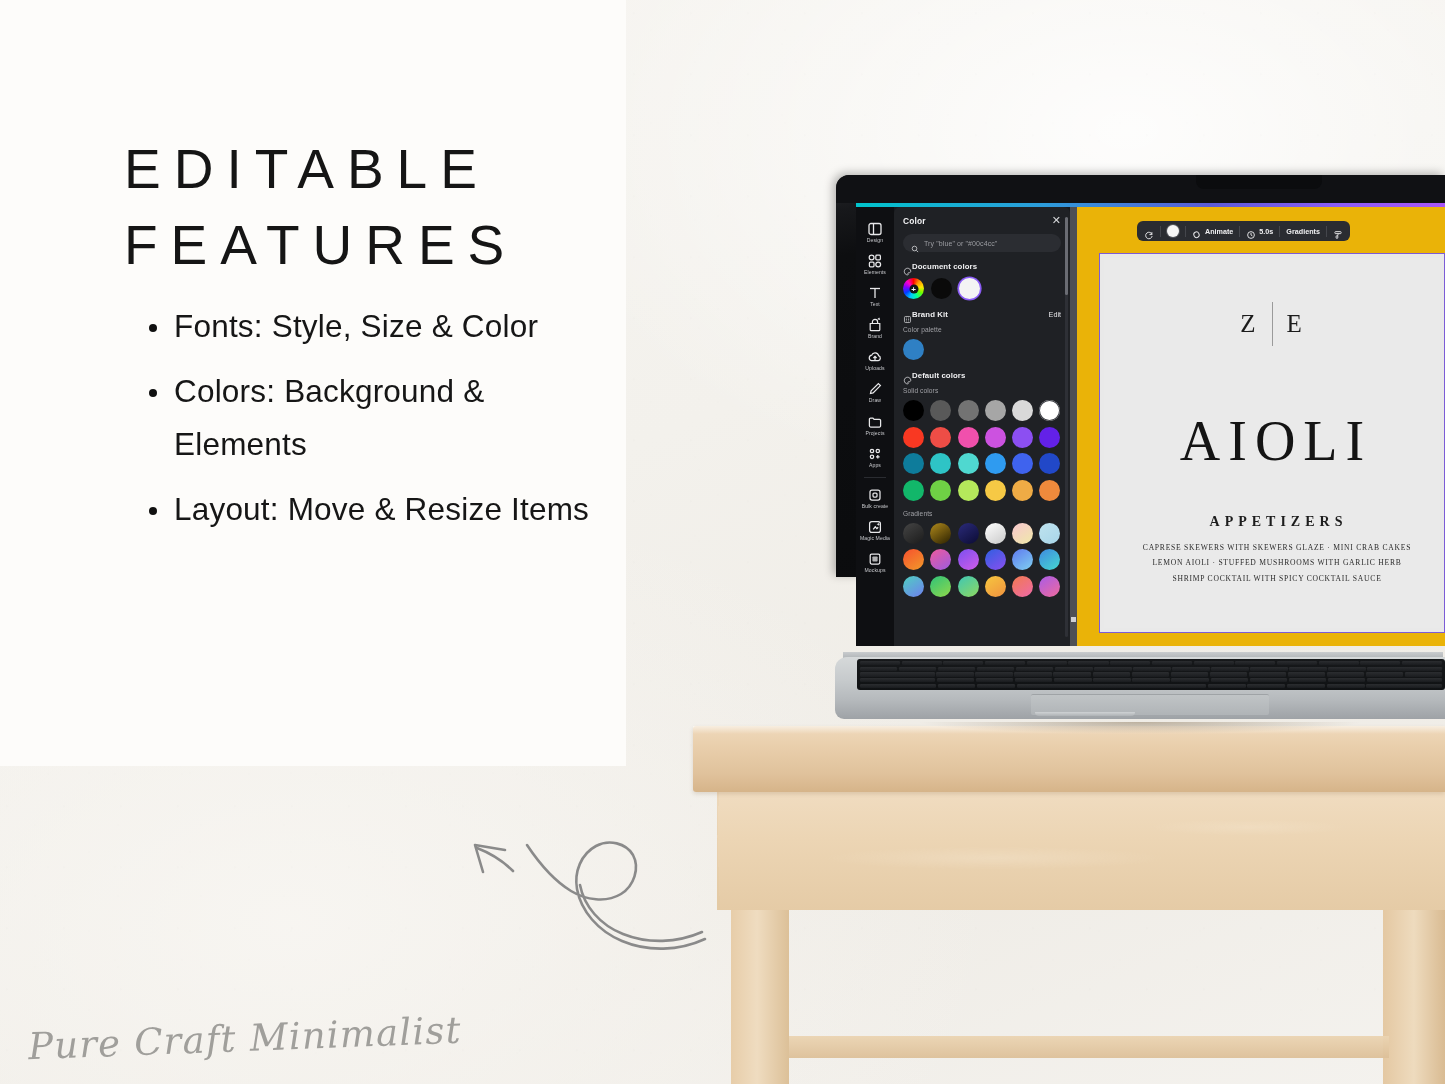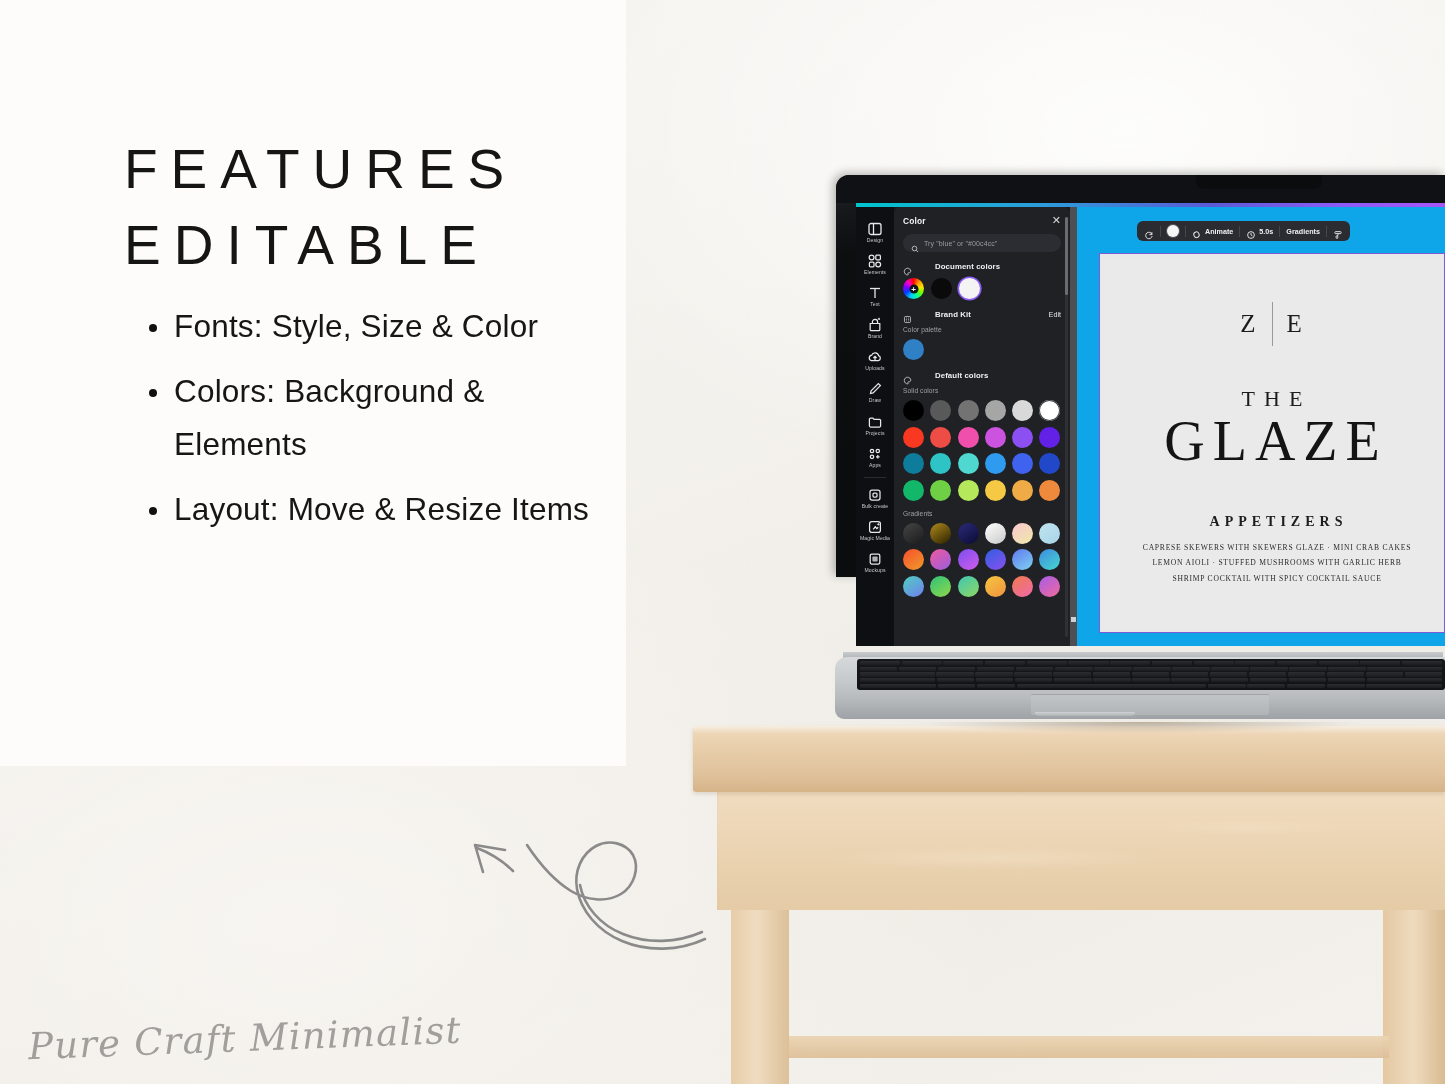--- a/index.html
+++ b/index.html
@@ -188,21 +188,21 @@
   #cp-title { font-size:8.4px; color:#f2f2f4; font-weight:700; letter-spacing:.15px; }
   #cp-close { font-size:11px; color:#d7d8db; line-height:1; cursor:pointer; }
 
   #cp-search {
     height:18px; background:#2b2d32; border-radius:9px;
     display:flex; align-items:center; gap:5px; padding:0 8px; margin-bottom:10px; cursor:text;
   }
   #cp-search .mag { width:8px; height:8px; color:#b9babe; display:block; flex:none; }
   #cp-search .ph { font-size:7px; color:#9b9ca1; letter-spacing:.1px; white-space:nowrap; }
 
-  .cp-sec-head { display:flex; align-items:flex-start; gap:23px; margin:0 0 7px; }
+  .cp-sec-head { display:flex; align-items:flex-start; gap:0; margin:0 0 7px; }
   .cp-sec-head .sh-ic { width:9px; height:9px; color:#dcdde0; display:block; flex:none; }
   .cp-sec-head .sh-tx { font-size:7.8px; color:#f0f0f2; font-weight:700; letter-spacing:.1px; }
   .cp-sec-head .sh-act { margin-left:auto; font-size:7.2px; color:#e4e4e7; cursor:pointer; }
 
   .swatch-row { display:flex; gap:7px; align-items:center; margin-bottom:11px; }
   .sw { width:21px; height:21px; border-radius:50%; flex:none; cursor:pointer; position:relative; }
   .sw.rainbow {
     background: conic-gradient(from 0deg,#ff0000,#ff9900,#ffe600,#66ff00,#00ffa2,#00c8ff,#0040ff,#8000ff,#ff00c8,#ff0000);
   }
   .sw.rainbow .plus {
@@ -217,21 +217,21 @@
   .grid6 { display:grid; grid-template-columns:repeat(6,1fr); gap:5.5px 5.5px; margin-bottom:9px; }
   .grid6 .dot { width:21px; height:21px; border-radius:50%; cursor:pointer; }
 
   
   #cp-scroll { position:absolute; right:2px; top:10px; width:3px; height:420px; background:#2e3036; border-radius:2px; }
   #cp-scroll-thumb { position:absolute; left:0; top:0; width:3px; height:78px; background:#6a6c73; border-radius:2px; }
 
   
   #canva-stage {
     position:absolute; left:214px; top:4px; width:375px; height:439px;
-    background:#0ea5e9; overflow:hidden;
+    background:#eab308; overflow:hidden;
   }
   #stage-rail { position:absolute; left:0; top:0; width:7px; height:100%; background:#4d4f55; }
   #stage-rail::after{ content:""; position:absolute; left:1px; bottom:24px; width:5px; height:5px; background:#cfd0d4; }
 
   #float-toolbar {
     position:absolute; left:67px; top:14px; height:20px;
     background:#2a2c31; border-radius:6px;
     display:flex; align-items:center; padding:0 7px; gap:6px; z-index:3;
   }
   #float-toolbar .ft-sep { width:1px; height:11px; background:#44464c; }
@@ -610,22 +610,21 @@
           </span>
         </div>
 
         <div id="menu-doc">
           <div id="menu-inner">
             <div id="md-monogram">
               <span class="mg-l">Z</span>
               <span class="mg-bar"></span>
               <span class="mg-l">E</span>
             </div>
-            <div id="md-the">THE</div>
-            <div id="md-menu">GLAZE</div>
+            <div id="md-menu">AIOLI</div>
             <div id="md-section">APPETIZERS</div>
             <div id="md-items">
               <div>CAPRESE SKEWERS WITH SKEWERS GLAZE · MINI CRAB CAKES</div>
               <div>LEMON AIOLI · STUFFED MUSHROOMS WITH GARLIC HERB</div>
               <div>SHRIMP COCKTAIL WITH SPICY COCKTAIL SAUCE</div>
             </div>
           </div>
         </div>
       </section>
     </div>
@@ -714,22 +713,22 @@
       </div>
       <div id="trackpad"></div>
     </div>
     <div id="base-lip"></div>
   </div>
   <div id="laptop-shadow"></div>
 </div>
 
 <div id="text-card">
   <h1 id="heading">
+    <span class="ln">EDITABLE</span>
     <span class="ln">FEATURES</span>
-    <span class="ln">EDITABLE</span>
   </h1>
 
   <ul id="feature-list">
     <li>Fonts: Style, Size &amp; Color</li>
     <li>Colors: Background &amp; Elements</li>
     <li>Layout: Move &amp; Resize Items</li>
   </ul>
 </div>
 
 <svg id="curly-arrow" viewBox="0 0 280 180">

